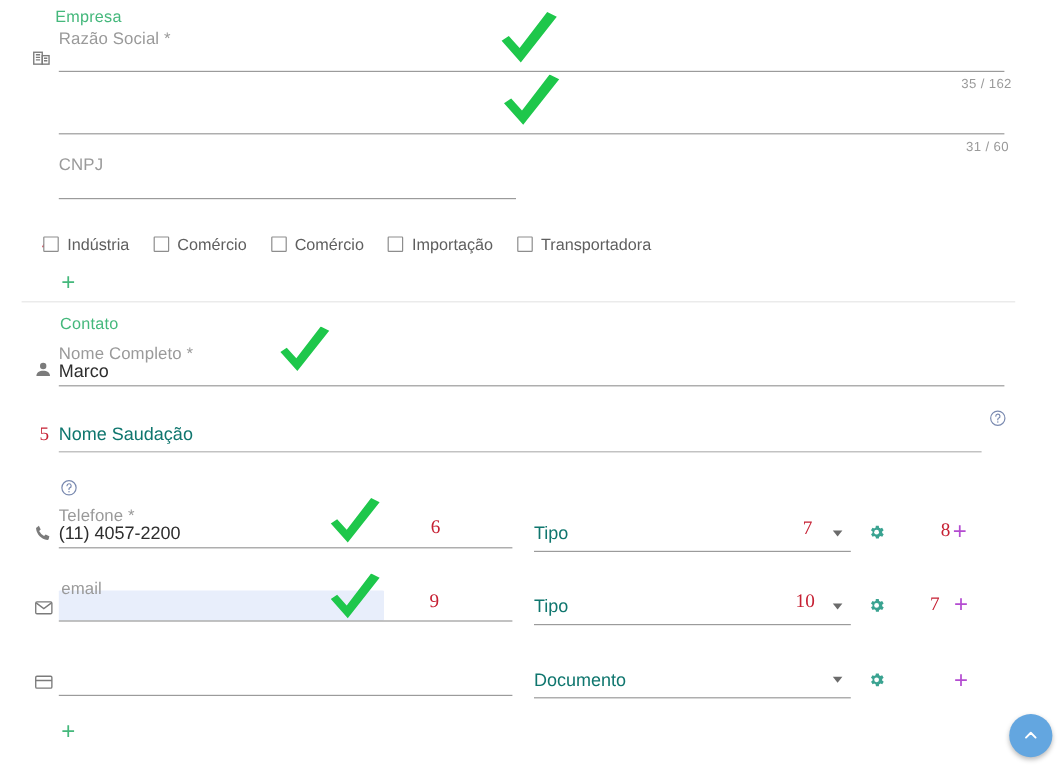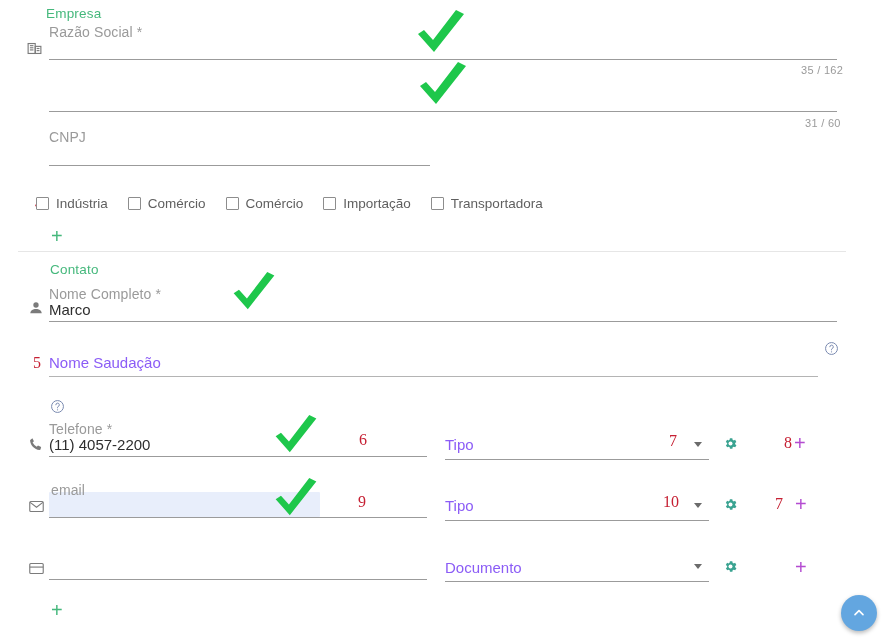--- a/index.html
+++ b/index.html
@@ -22,21 +22,21 @@
     white-space: nowrap;
   }
   .field-value {
     font-size: 15px;
     color: #2e2e2e;
     line-height: 20px;
     white-space: nowrap;
   }
   .field-placeholder {
     font-size: 15px;
-    color: #8b5cf6;
+    color: #0f766e;
     line-height: 20px;
     white-space: nowrap;
   }
   .underline {
     position: absolute;
     height: 0;
     border-bottom: 1px solid #9b9b9b;
   }
   .underline.light { border-bottom: 1px solid #b4b4b4; }
 

